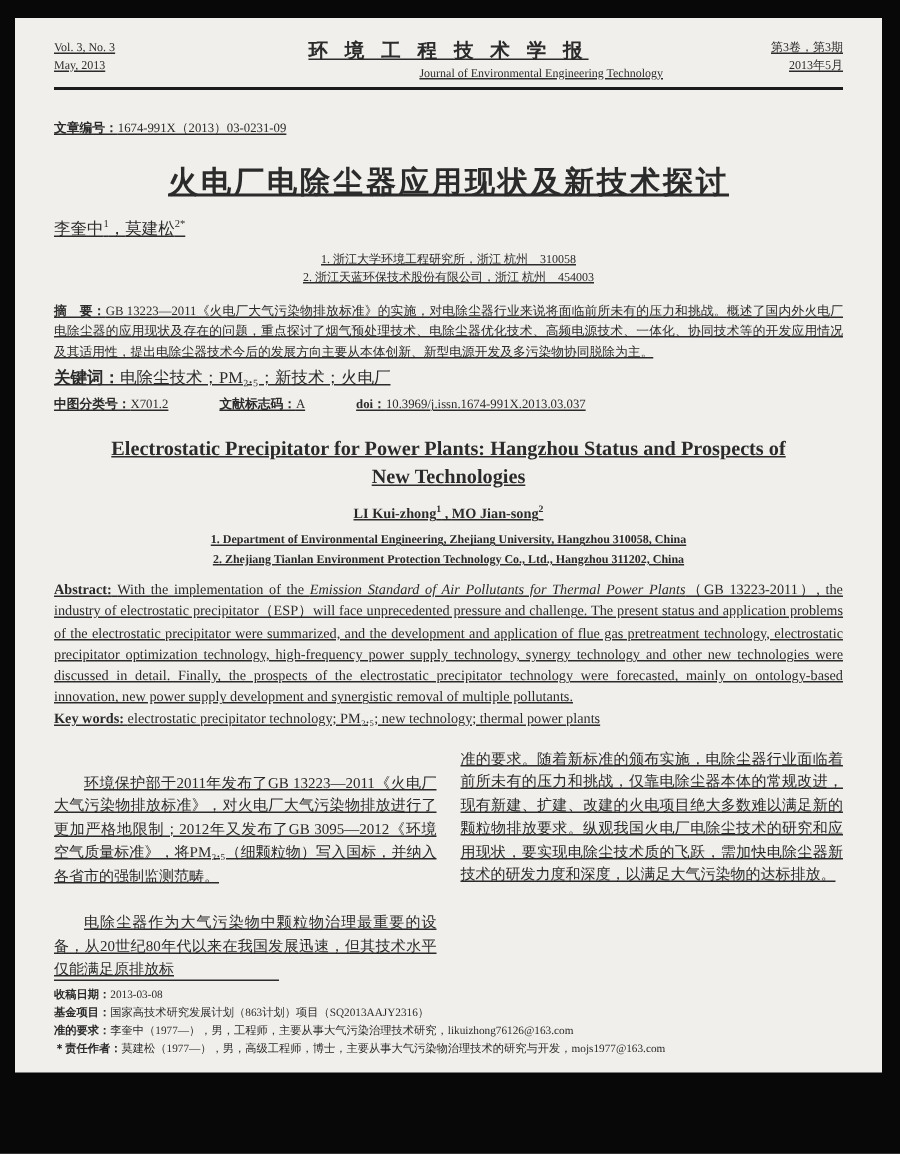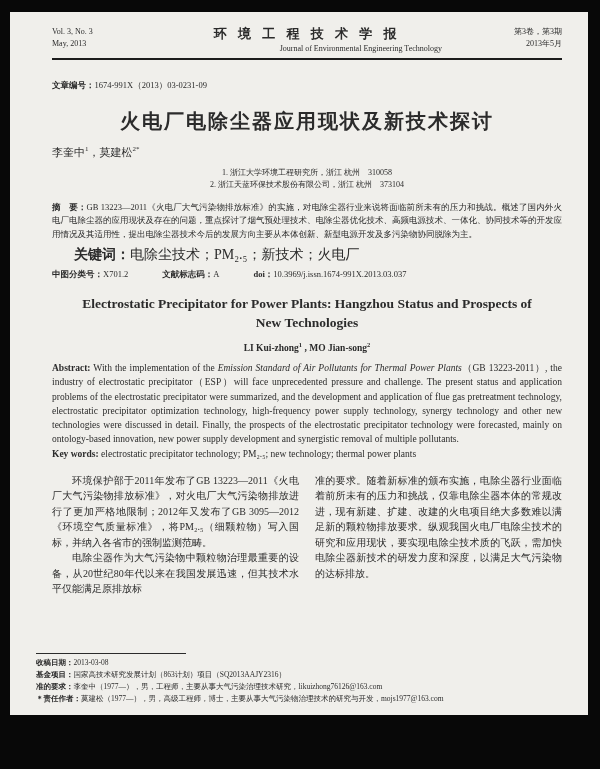--- a/index.html
+++ b/index.html
@@ -19,21 +19,22 @@
   }
   .page {
     position: absolute;
     left: 10px;
     top: 12px;
     width: 578px;
     height: 703px;
     background: #f0efeb;
     color: #2b2b2b;
     box-sizing: border-box;
-    padding: 14px 26px 8px 42px;
+    padding: 14px 26px 8px 26px;
+    text-decoration: underline;
   }
   
   .journal-header {
     display: flex;
     justify-content: space-between;
     align-items: flex-start;
   }
   .h-side {
     font-size: 8px;
     line-height: 1.5;
@@ -83,24 +84,23 @@
   }
   
   .abstract-cn {
     font-size: 8.5px;
     line-height: 1.55;
     text-align: justify;
     margin: 9px 0 0 0;
   }
   .abstract-cn b, .kv b { font-weight: 700; }
   .kv {
-    font-size: 14px;
+    font-size: 11px;
     line-height: 1.6;
     margin-top: 3px;
-    margin-left: 22px;
   }
   .clc-line {
     font-size: 8.5px;
     margin-top: 3px;
     display: flex;
     gap: 34px;
   }
   
   .title-en {
     text-align: center;
@@ -139,21 +139,21 @@
   .body-cols {
     display: flex;
     gap: 16px;
     margin-top: 14px;
     font-size: 10px;
     line-height: 1.55;
     text-align: justify;
   }
   .col { flex: 1; }
   .col p { margin: 0; }
-  .col p.indent { text-indent: 2em; }
+  .col p.indent { text-indent: 2em; margin-top: 16px; }
   
   .footnotes {
     position: absolute;
     left: 26px;
     right: 26px;
     bottom: 10px;
     font-size: 7.5px;
     line-height: 1.6;
   }
   .footnote-rule {
@@ -188,38 +188,42 @@
     <div class="article-no">
       <b>文章编号：</b><span>1674-991X（2013）03-0231-09</span>
     </div>
 
     <h1 class="title-cn">火电厂电除尘器应用现状及新技术探讨</h1>
     <div class="authors-cn">
       <span>李奎中</span><sup>1</sup><span>，</span><span>莫建松</span><sup>2*</sup>
     </div>
     <div class="affils">
       <div>1. 浙江大学环境工程研究所，浙江 杭州　310058</div>
-      <div>2. 浙江天蓝环保技术股份有限公司，浙江 杭州　373104</div>
+      <div>2. 浙江天蓝环保技术股份有限公司，浙江 杭州　454003</div>
     </div>
 
     <p class="abstract-cn">
       <b>摘　要：</b><span>GB 13223—2011《火电厂大气污染物排放标准》的实施，对电除尘器行业来说将面临前所未有的压力和挑战。概述了国内外火电厂电除尘器的应用现状及存在的问题，重点探讨了烟气预处理技术、电除尘器优化技术、高频电源技术、一体化、协同技术等的开发应用情况及其适用性，提出电除尘器技术今后的发展方向主要从本体创新、新型电源开发及多污染物协同脱除为主。</span>
     </p>
     <div class="kv">
       <b>关键词：</b><span>电除尘技术；PM₂.₅；新技术；火电厂</span>
     </div>
     <div class="clc-line">
       <span><b>中图分类号：</b><span>X701.2</span></span>
       <span><b>文献标志码：</b><span>A</span></span>
       <span><b>doi：</b><span>10.3969/j.issn.1674-991X.2013.03.037</span></span>
     </div>
 
     <div class="title-en">Electrostatic Precipitator for Power Plants: Hangzhou Status and Prospects of New Technologies</div>
     <div class="authors-en">
       <span>LI Kui-zhong</span><sup>1</sup><span> , </span><span>MO Jian-song</span><sup>2</sup>
+    </div>
+    <div class="affils-en">
+      <div>1. Department of Environmental Engineering, Zhejiang University, Hangzhou 310058, China</div>
+      <div>2. Zhejiang Tianlan Environment Protection Technology Co., Ltd., Hangzhou 311202, China</div>
     </div>
 
     <p class="abstract-en">
       <b>Abstract:</b>
       <span>With the implementation of the </span><i>Emission Standard of Air Pollutants for Thermal Power Plants</i><span>（GB 13223-2011）, the industry of electrostatic precipitator（ESP）will face unprecedented pressure and challenge. The present status and application problems of the electrostatic precipitator were summarized, and the development and application of flue gas pretreatment technology, electrostatic precipitator optimization technology, high-frequency power supply technology, synergy technology and other new technologies were discussed in detail. Finally, the prospects of the electrostatic precipitator technology were forecasted, mainly on ontology-based innovation, new power supply development and synergistic removal of multiple pollutants.</span>
     </p>
     <div class="keywords-en">
       <b>Key words:</b> <span>electrostatic precipitator technology; PM₂.₅; new technology; thermal power plants</span>
     </div>
 

